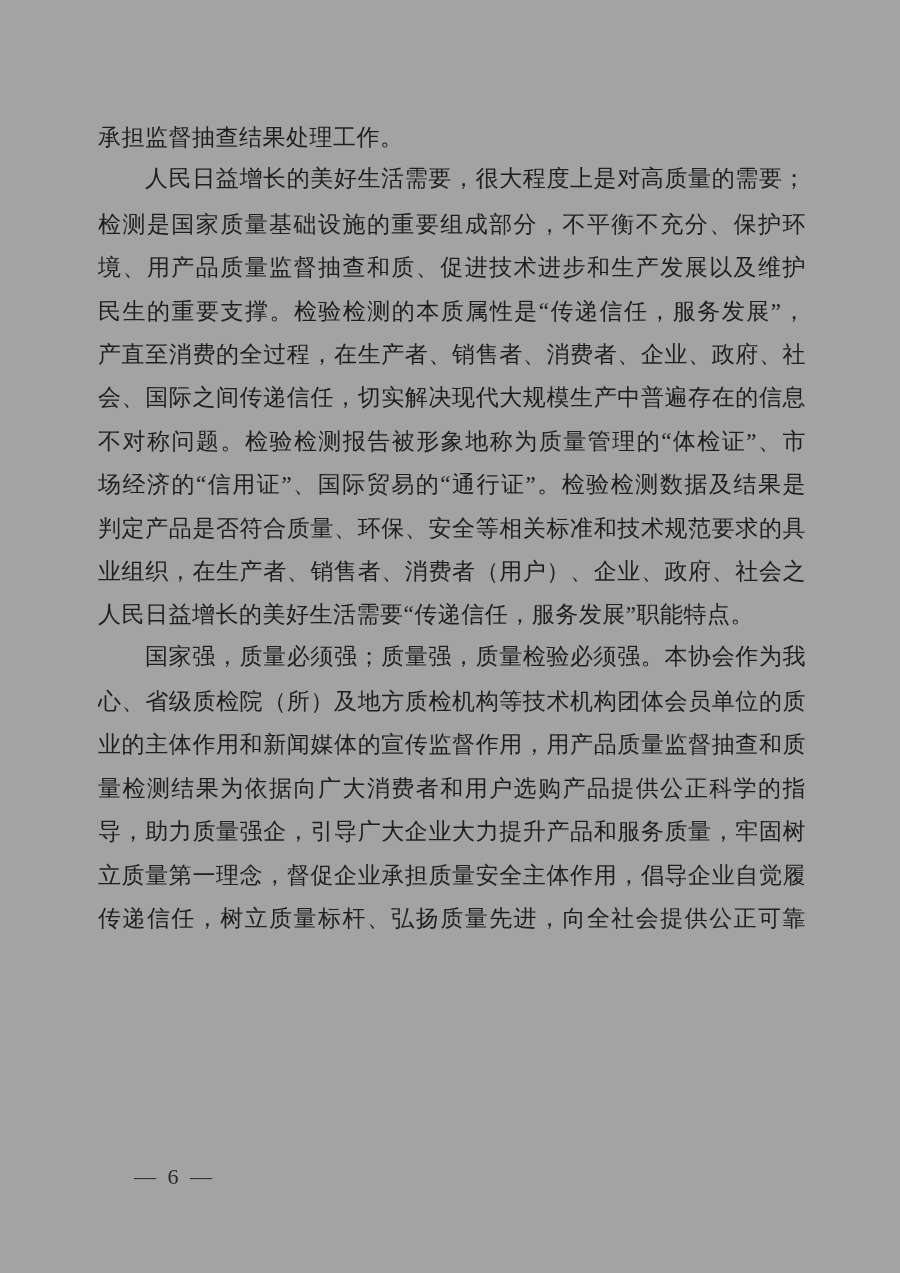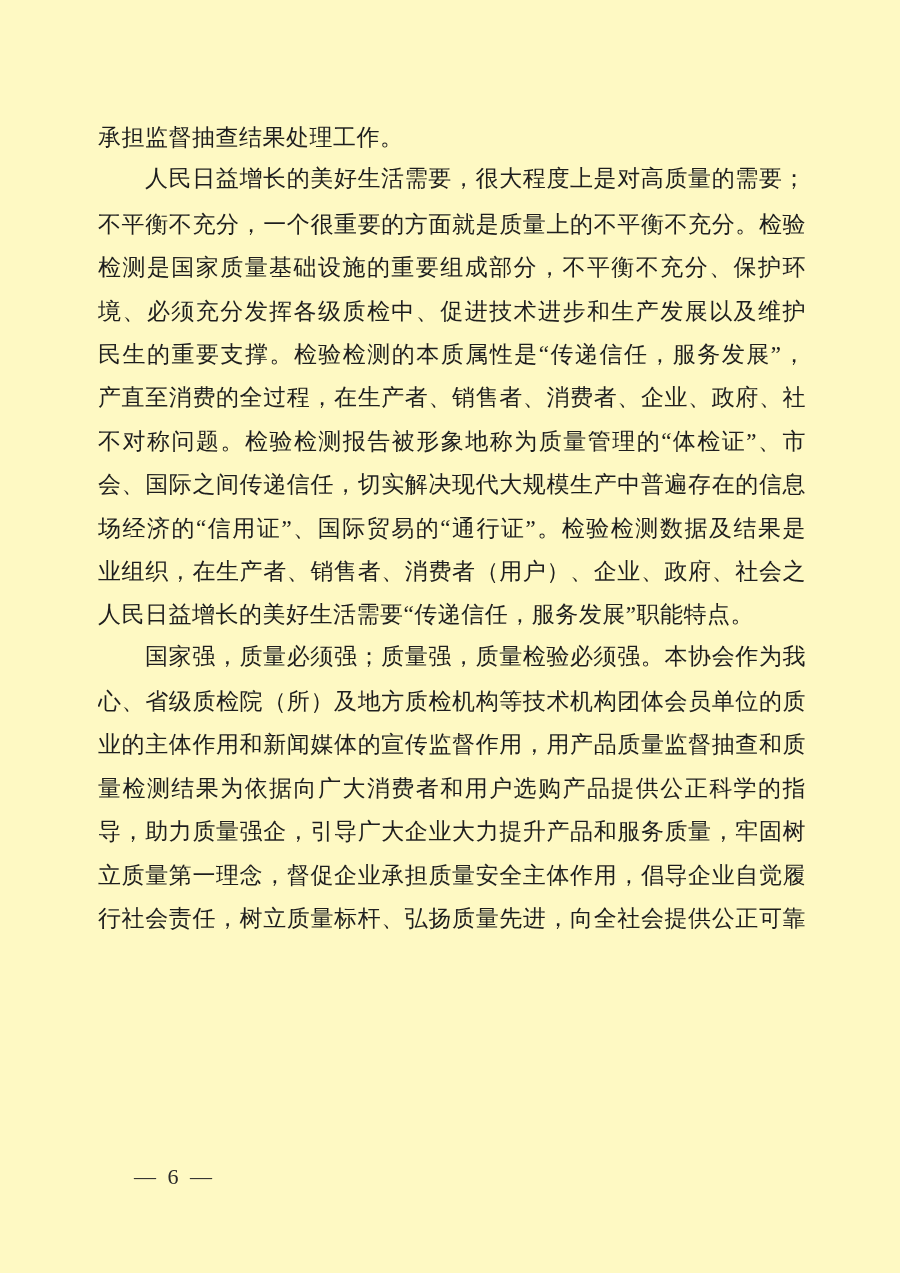--- a/index.html
+++ b/index.html
@@ -4,21 +4,21 @@
 <style>
   html, body {
     margin: 0;
     padding: 0;
     background: #ffffff;
   }
   .page {
     position: relative;
     width: 900px;
     height: 1273px;
-    background: #fef9c3;
+    background: #a3a3a3;
     overflow: hidden;
     font-family: "Liberation Serif", serif;
     color: #1e1e1e;
   }
   .text-block {
     position: absolute;
     left: 98px;
     top: 116px;
     width: 708px;
   }
@@ -53,35 +53,35 @@
     color: #2a2a2a;
   }
 </style>
 </head>
 <body>
 
 <div class="page">
   <div class="text-block">
     <div class="line end">承担监督抽查结果处理工作。</div>
     <div class="line indent">人民日益增长的美好生活需要，很大程度上是对高质量的需要；</div>
-    <div class="line">不平衡不充分，一个很重要的方面就是质量上的不平衡不充分。检验</div>
     <div class="line">检测是国家质量基础设施的重要组成部分，不平衡不充分、保护环</div>
-    <div class="line">境、必须充分发挥各级质检中、促进技术进步和生产发展以及维护</div>
+    <div class="line">境、用产品质量监督抽查和质、促进技术进步和生产发展以及维护</div>
     <div class="line">民生的重要支撑。检验检测的本质属性是“传递信任，服务发展”，</div>
     <div class="line">产直至消费的全过程，在生产者、销售者、消费者、企业、政府、社</div>
+    <div class="line">会、国际之间传递信任，切实解决现代大规模生产中普遍存在的信息</div>
     <div class="line">不对称问题。检验检测报告被形象地称为质量管理的“体检证”、市</div>
-    <div class="line">会、国际之间传递信任，切实解决现代大规模生产中普遍存在的信息</div>
     <div class="line">场经济的“信用证”、国际贸易的“通行证”。检验检测数据及结果是</div>
+    <div class="line">判定产品是否符合质量、环保、安全等相关标准和技术规范要求的具</div>
     <div class="line">业组织，在生产者、销售者、消费者（用户）、企业、政府、社会之</div>
     <div class="line end">人民日益增长的美好生活需要“传递信任，服务发展”职能特点。</div>
     <div class="line indent">国家强，质量必须强；质量强，质量检验必须强。本协会作为我</div>
     <div class="line">心、省级质检院（所）及地方质检机构等技术机构团体会员单位的质</div>
     <div class="line">业的主体作用和新闻媒体的宣传监督作用，用产品质量监督抽查和质</div>
     <div class="line">量检测结果为依据向广大消费者和用户选购产品提供公正科学的指</div>
     <div class="line">导，助力质量强企，引导广大企业大力提升产品和服务质量，牢固树</div>
     <div class="line">立质量第一理念，督促企业承担质量安全主体作用，倡导企业自觉履</div>
-    <div class="line">行社会责任，树立质量标杆、弘扬质量先进，向全社会提供公正可靠</div>
+    <div class="line">传递信任，树立质量标杆、弘扬质量先进，向全社会提供公正可靠</div>
   </div>
 
   <div class="footer">
     <span>— 6 —</span>
   </div>
 </div>
 
 </body></html>

